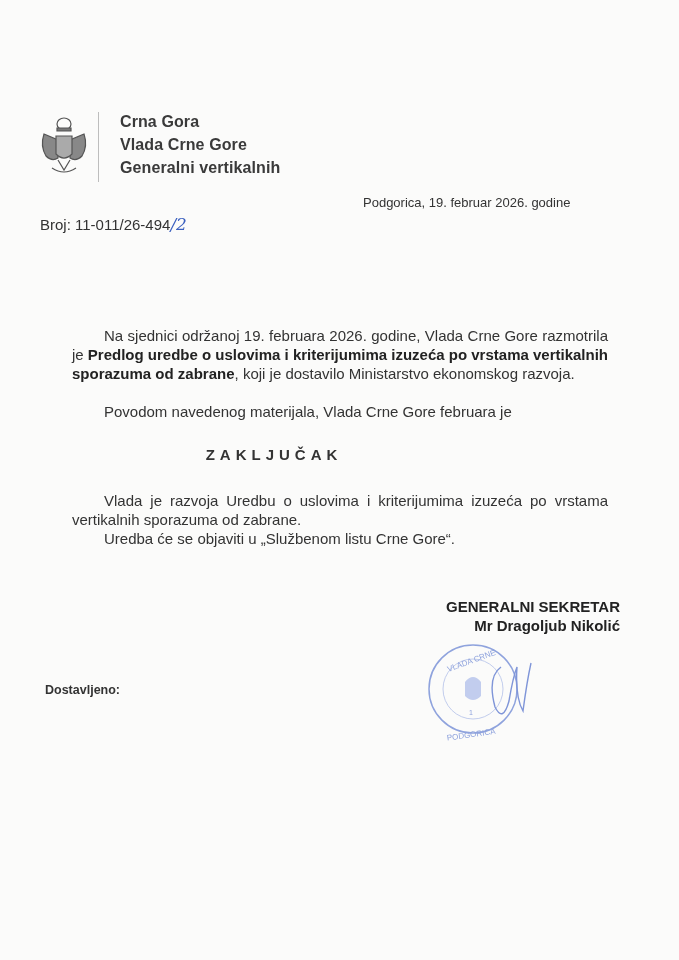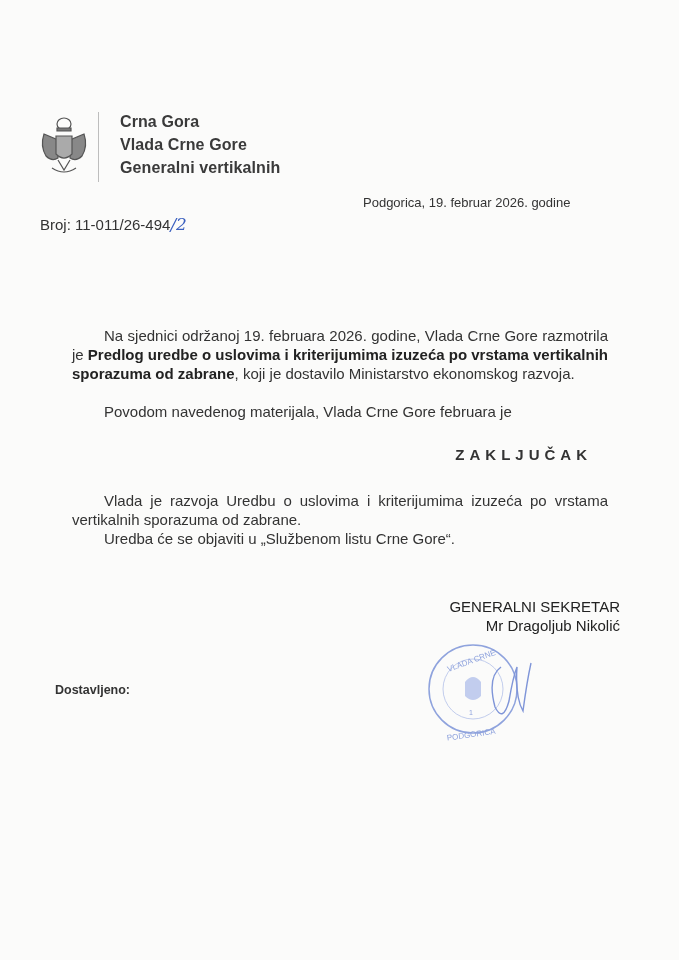--- a/index.html
+++ b/index.html
@@ -8,24 +8,24 @@
   .abs { position:absolute; }
   .crest { left:38px; top:112px; width:52px; height:66px; }
   .vline { left:98px; top:112px; width:1px; height:70px; background:#bdbdbd; }
   .hdr { left:108px; font-size:16px; font-weight:bold; color:#3a3a3a; letter-spacing:0.1px;margin-left:12px; }
   .broj { left:40px; top:195px; font-size:15px; color:#333;margin-top:19px; }
   .broj .hand { color:#3a5fbf; font-family:"DejaVu Serif", serif; font-style:italic; font-size:17px; }
   .date { left:363px; top:195px; font-size:13px; color:#333; }
   .para { left:72px; width:536px; font-size:15px; line-height:19px; color:#333; text-align:justify; }
   .para b { color:#222; }
   .indent { text-indent:32px; }
-  .title { left:0; width:548px; top:446px; text-align:right; font-size:15px; font-weight:bold; letter-spacing:5px; color:#333;padding-left:44px; }
-  .sig { left:400px; width:220px; text-align:right; font-size:15px; font-weight:normal; color:#222; line-height:19px; }
+  .title { left:0; width:548px; top:446px; text-align:center; font-size:15px; font-weight:bold; letter-spacing:5px; color:#333; }
+  .sig { left:400px; width:220px; text-align:right; font-size:15px; font-weight:bold; color:#222; line-height:19px; }
   .stamp { left:425px; top:637px; width:120px; height:110px; }
-  .dost { left:55px; top:683px; font-size:12.5px; line-height:15px; color:#333; }
+  .dost { left:45px; top:683px; font-size:12.5px; line-height:15px; color:#333; }
 </style>
 </head>
 <body>
 
 <svg class="abs crest" viewBox="0 0 52 66">
   <g fill="none" stroke="#555" stroke-width="1.2">
     <ellipse cx="26" cy="12" rx="7" ry="6"></ellipse>
     <path d="M19 16 h14 v3 h-14z" fill="#777"></path>
     <path d="M6 22 Q2 34 8 44 Q14 50 20 46 L20 28z" fill="#888"></path>
     <path d="M46 22 Q50 34 44 44 Q38 50 32 46 L32 28z" fill="#888"></path>

